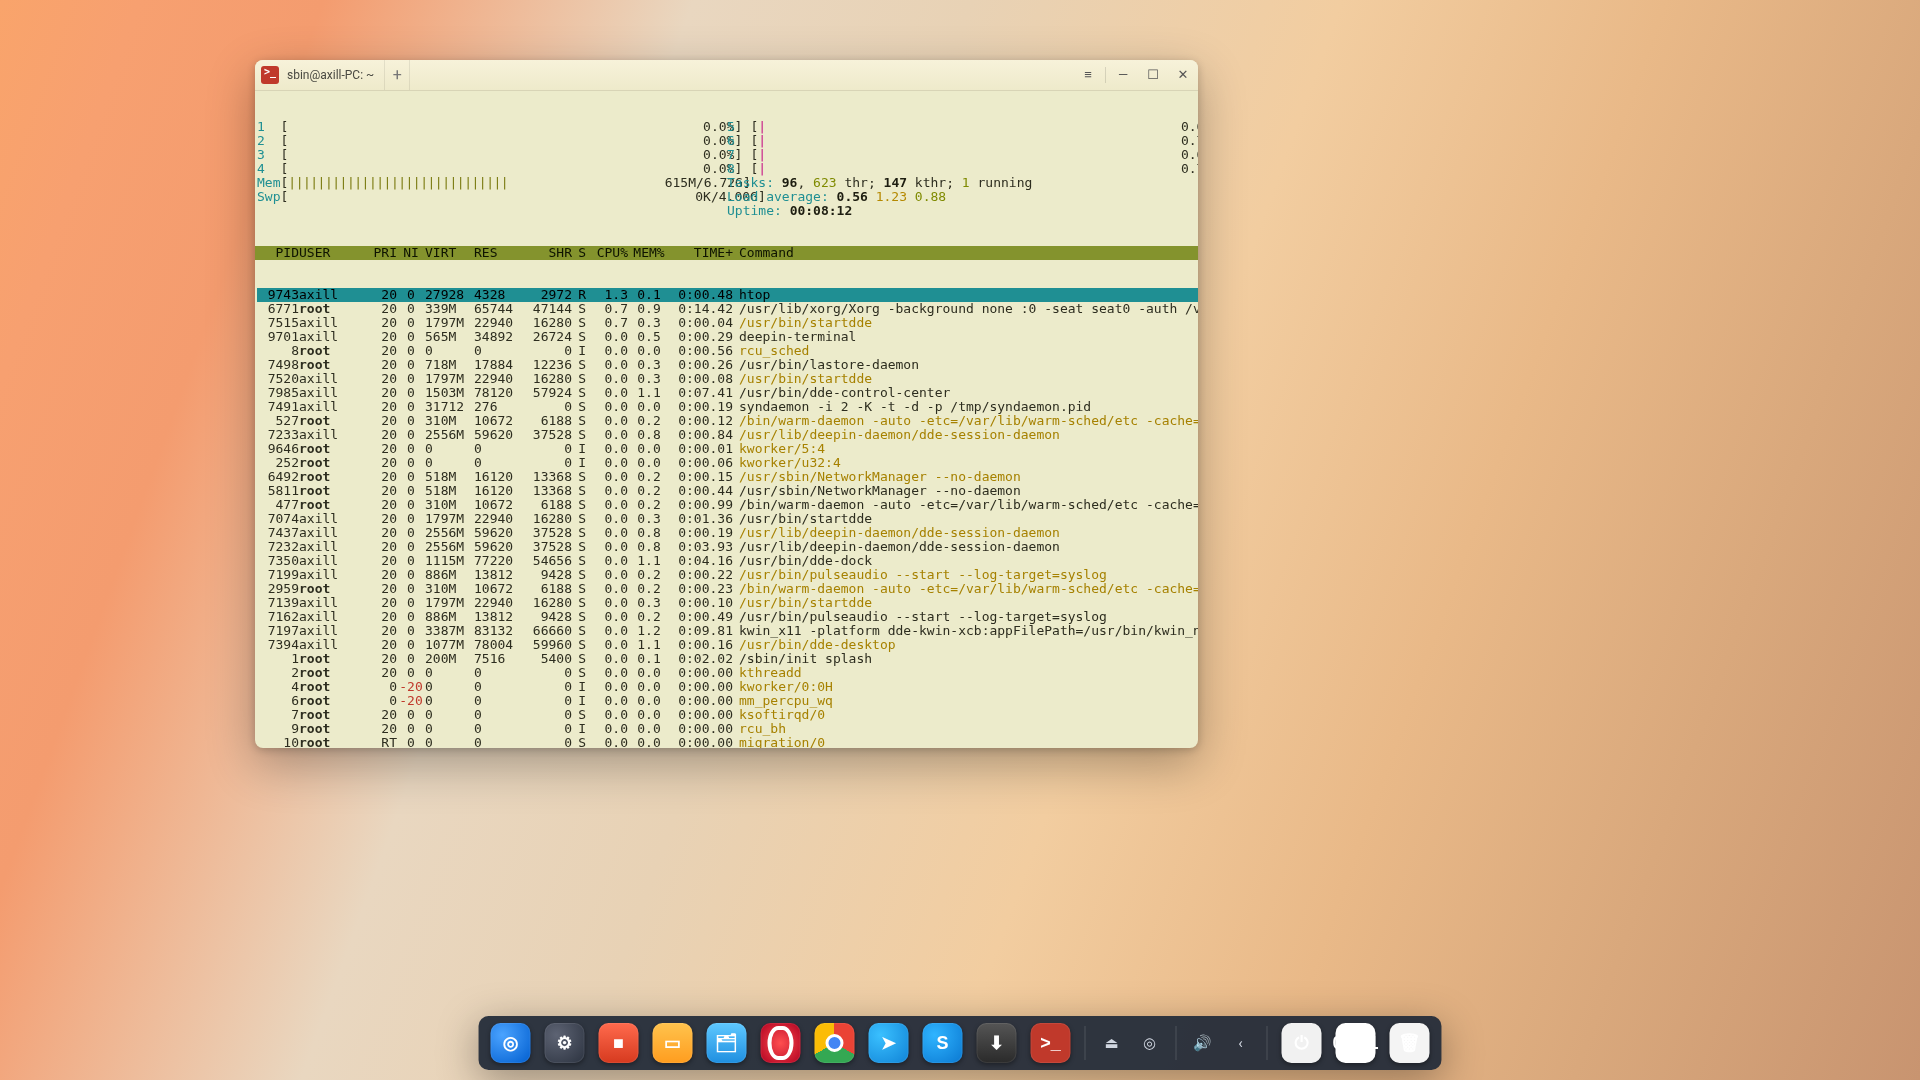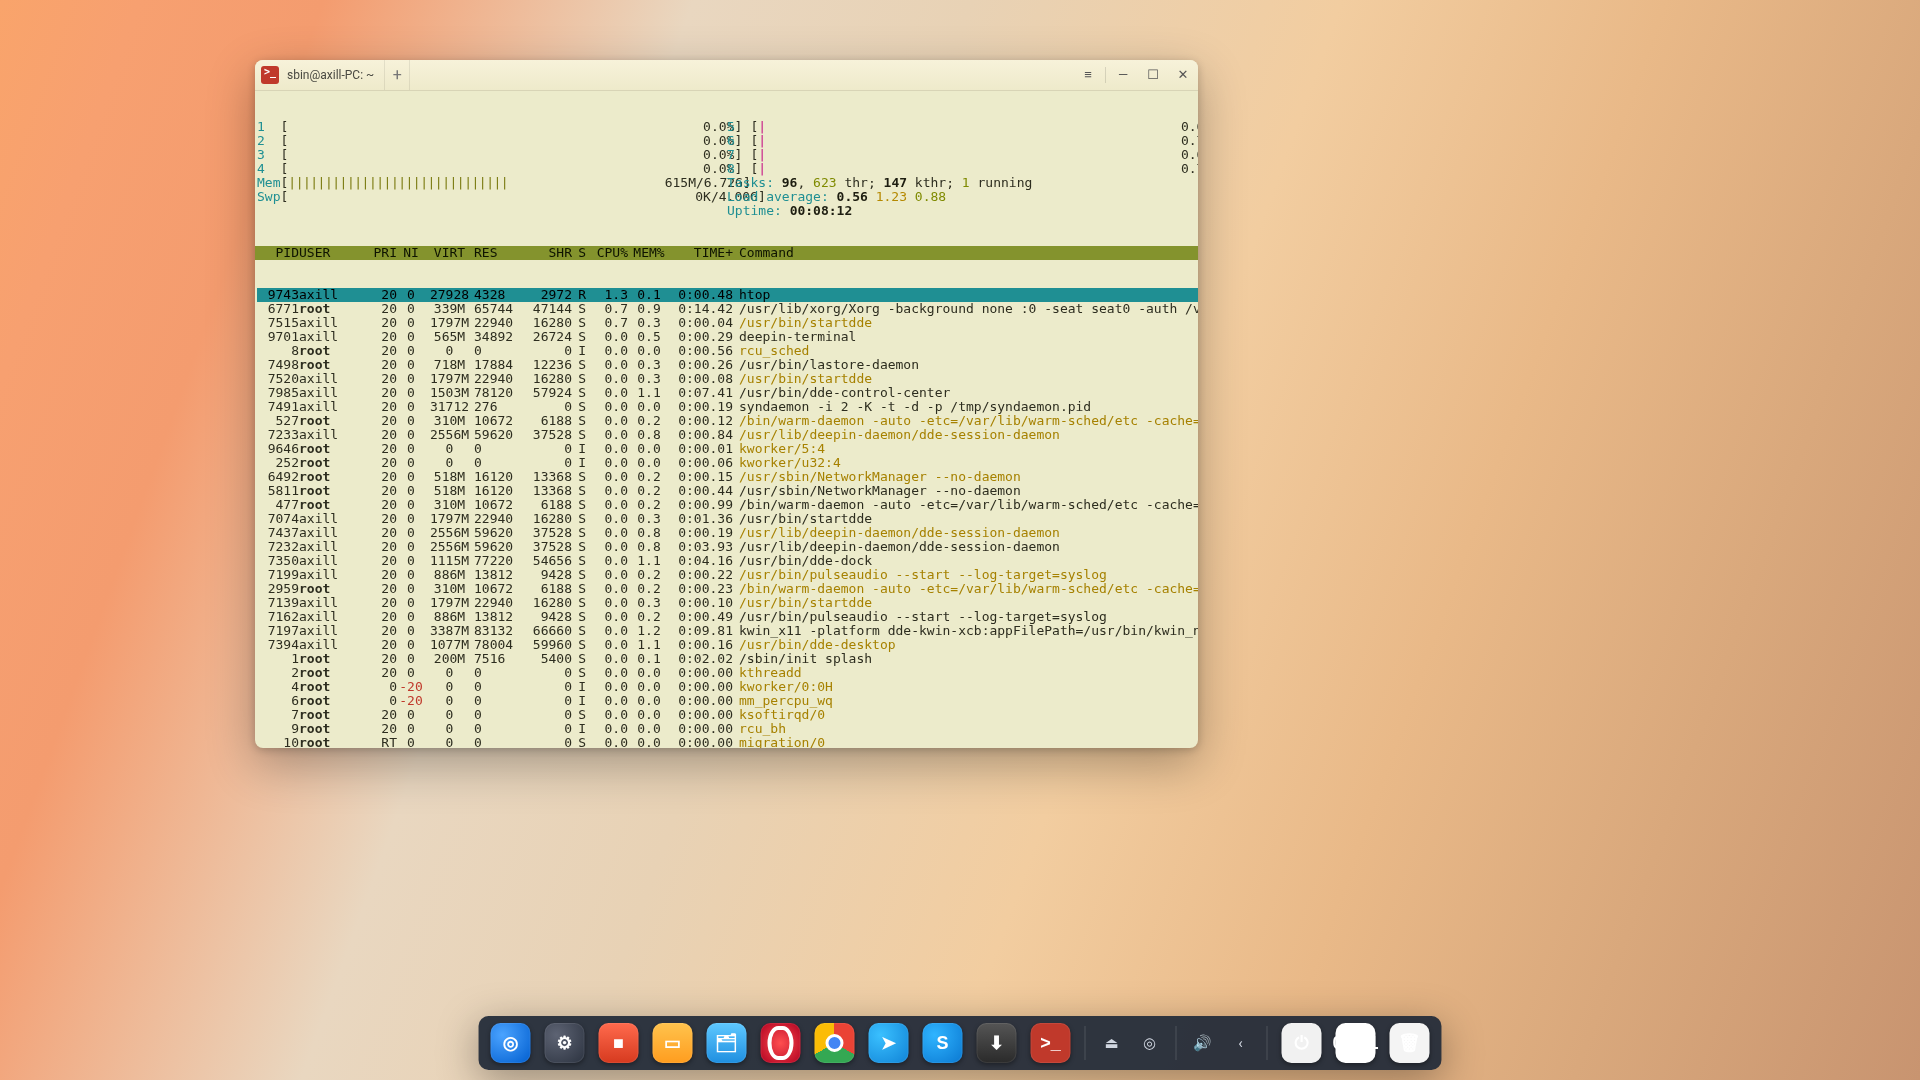--- a/index.html
+++ b/index.html
@@ -69,21 +69,21 @@
   }
   .sel-row { background:#1f8f93; color:#000000; }
 
   .proc-rows { padding-left:2px; }
   .proc-rows .row { height:14px; }
   .col { display:inline-block; }
   .c-pid  { width: 42px; text-align:right; }
   .c-user { width: 56px; }
   .c-pri  { width: 42px; text-align:right; }
   .c-ni   { width: 28px; text-align:center; }
-  .c-virt { width: 49px; text-align:center; }
+  .c-virt { width: 49px; text-align:left; }
   .c-res  { width: 49px; text-align:left; }
   .c-shr  { width: 49px; text-align:right; }
   .c-s    { width: 14px; text-align:right; }
   .c-cpu  { width: 42px; text-align:right; }
   .c-mem  { width: 42px; text-align:center; }
   .c-time { width: 63px; text-align:right; }
   .c-cmd  { padding-left:6px; }
   .root   { font-weight:700; }
   .ycmd   { color:#a68100; }
   .redni  { color:#c0392b; }

